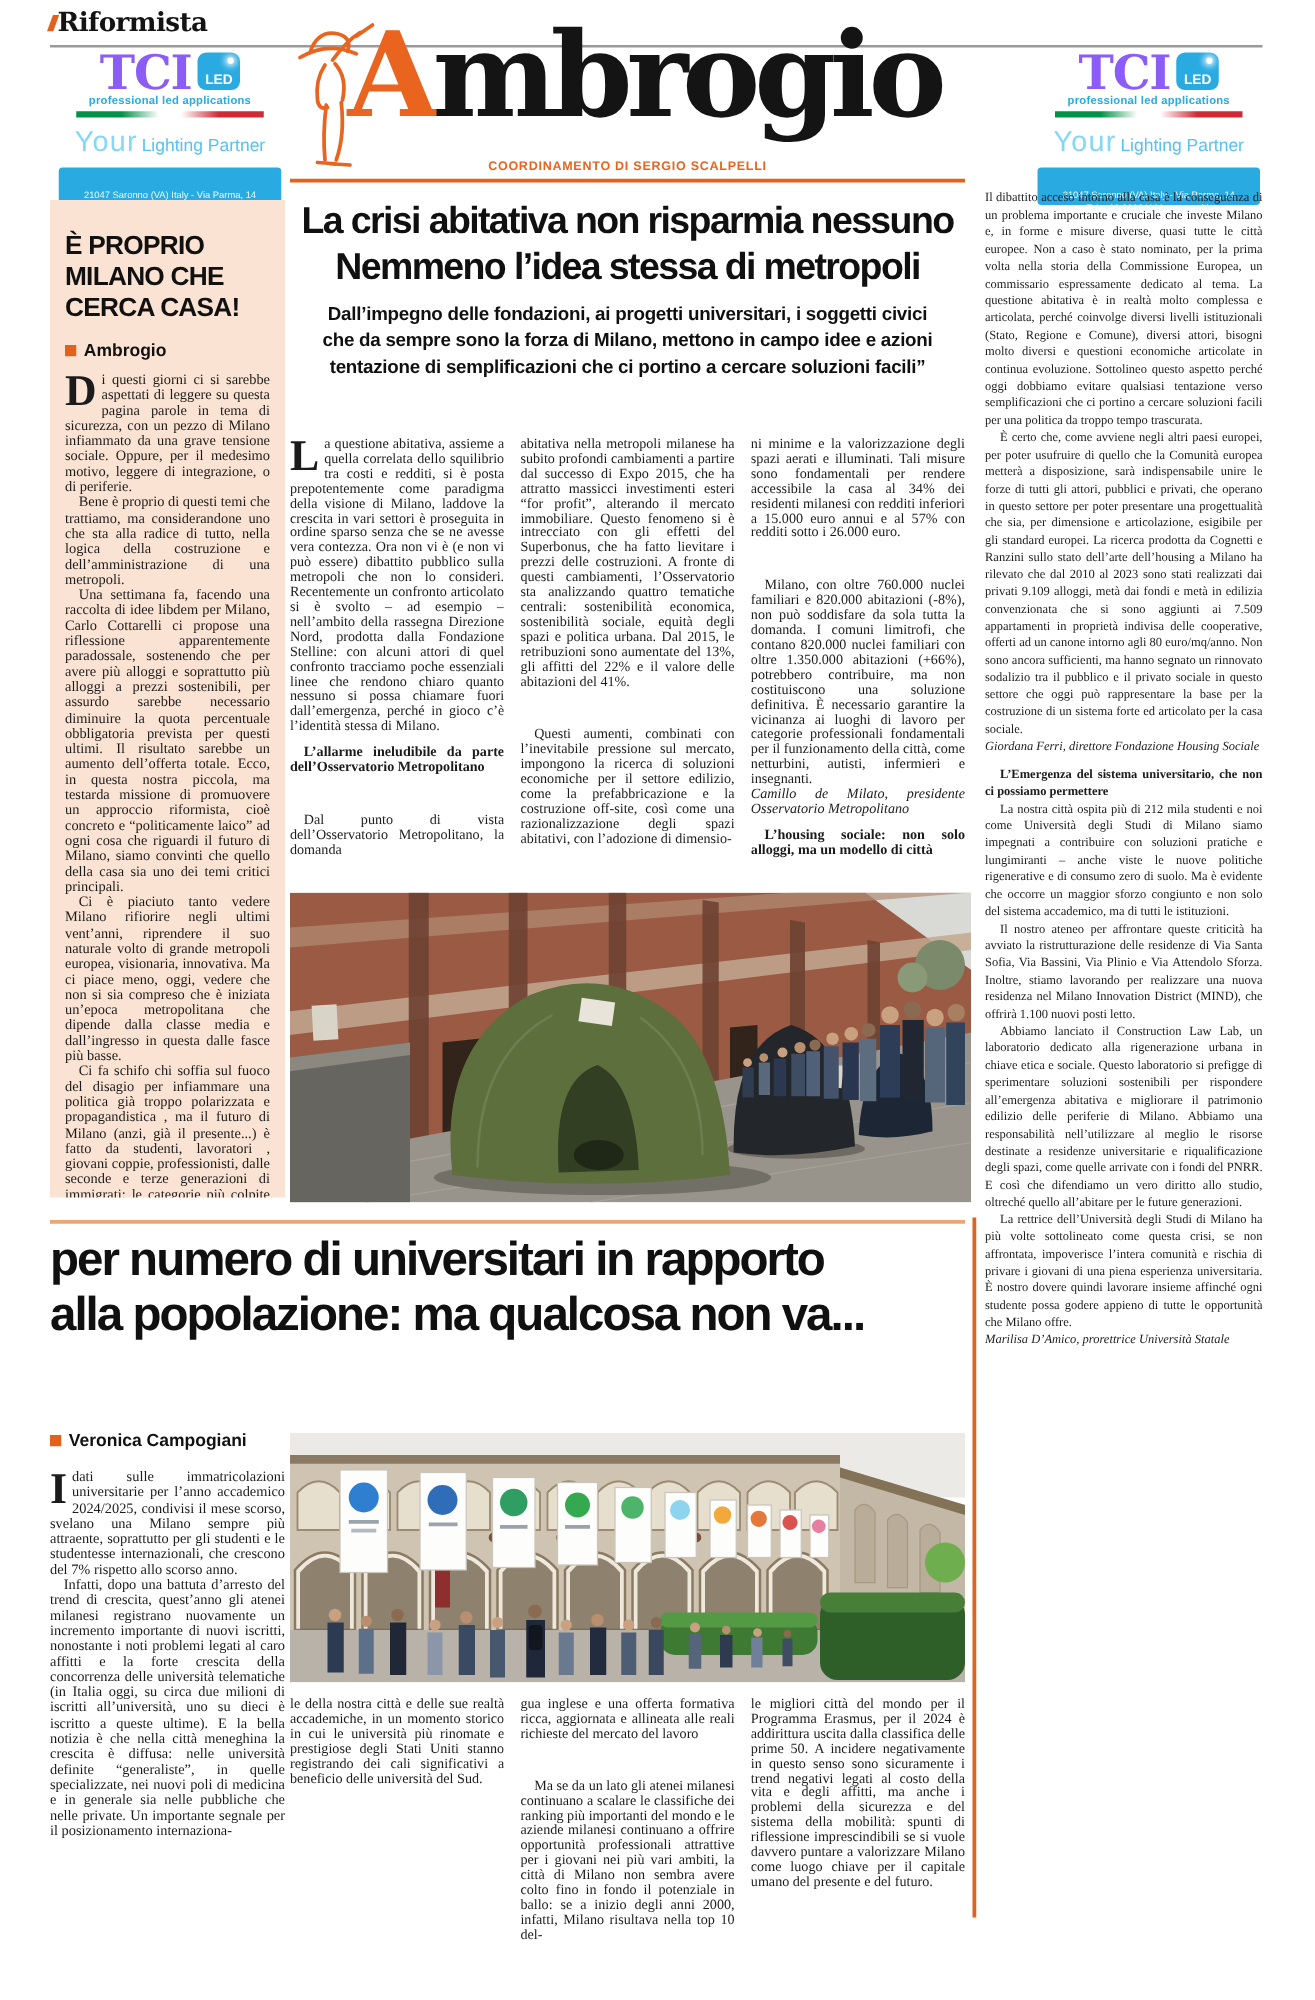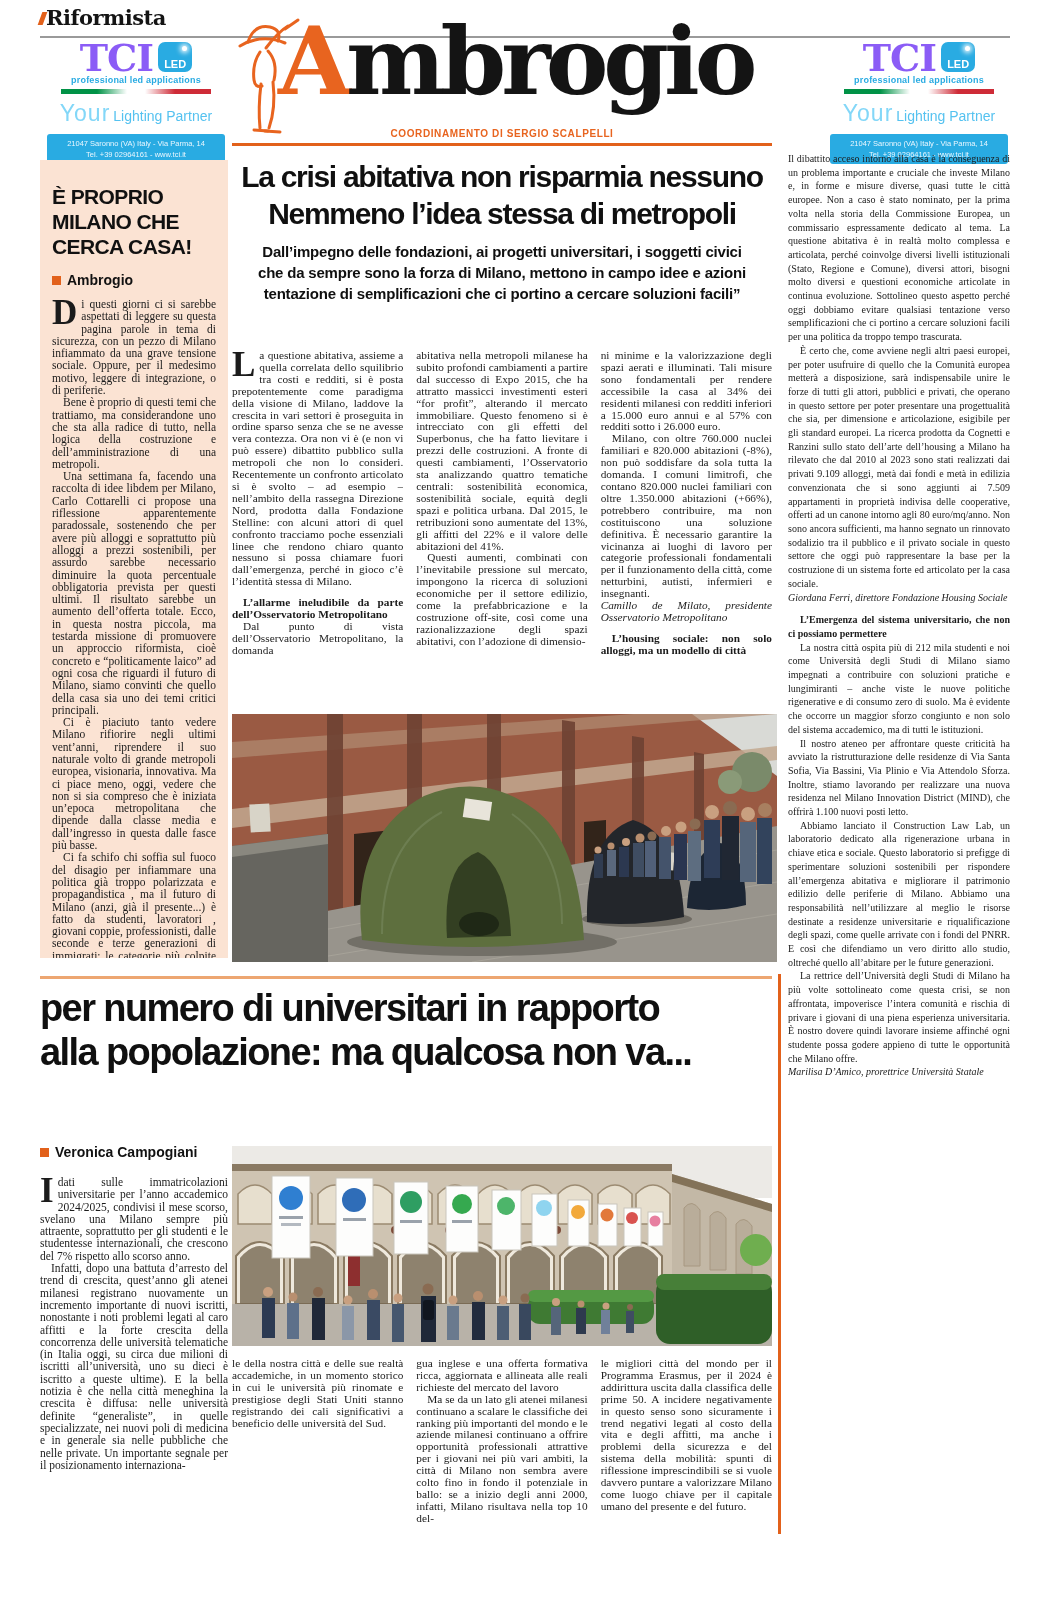--- a/index.html
+++ b/index.html
@@ -21,21 +21,21 @@
   .led-box{position:relative;width:34px;height:30px;background:#29abe2;border-radius:7px;color:#fff;
            font-size:11px;font-weight:bold;display:flex;align-items:flex-end;justify-content:center;padding-bottom:2px;box-sizing:border-box;}
   .led-dot{position:absolute;top:4px;right:5px;width:5px;height:5px;background:#fff;border-radius:50%;box-shadow:0 0 5px 2px rgba(255,255,255,.95);}
   .tci-tagline{color:#29abe2;font-size:9px;font-weight:bold;margin-top:1px;letter-spacing:.2px;}
   .flag{width:150px;height:5px;margin:4px auto 0;
         background:linear-gradient(90deg,#009246 0%,#009246 24%,#ffffff 44%,#ffffff 56%,#ce2b37 76%,#ce2b37 100%);}
   .partner{margin-top:6px;color:#62c9f3;}
   .partner .your{font-size:23px;letter-spacing:1px;color:#83d7f8;}
   .partner .rest{font-size:14px;color:#55c2f0;margin-left:3px;}
   .addr{width:178px;height:30px;margin:7px auto 0;background:#29abe2;border-radius:3px;color:#eaf7ff;
-        font-size:7.5px;line-height:11px;padding-top:4px;box-sizing:border-box;}
+        font-size:7.5px;line-height:11px;padding-top:16px;box-sizing:border-box;}
 
   
   .masthead{position:absolute;left:232px;top:16px;width:540px;height:132px;}
   .masthead-fig{position:absolute;left:0px;top:2px;}
   .masthead-title{position:absolute;left:46px;top:-4px;font-family:"DejaVu Serif",serif;font-weight:bold;
                   font-size:94px;line-height:1.05;letter-spacing:-5px;color:#141414;white-space:nowrap;}
   .masthead-title .init{color:#e8641f;}
   .coordination{position:absolute;left:0;right:0;top:112px;text-align:center;font-family:"Liberation Sans",sans-serif;
                 font-weight:bold;font-size:10px;color:#e8641f;letter-spacing:.6px;}
   .masthead-rule{position:absolute;left:0;right:0;top:127px;height:3px;background:#e2611b;}
@@ -52,21 +52,21 @@
   .dropcap{float:left;font-size:35px;line-height:27px;font-weight:bold;padding:1px 4px 0 0;}
 
   
   .main-head{position:absolute;left:232px;top:158px;width:540px;text-align:center;
              font-family:"Liberation Sans",sans-serif;font-weight:bold;color:#101010;}
   .hl{font-size:30px;line-height:37px;letter-spacing:-1.3px;}
   .standfirst{margin-top:9px;font-size:15px;line-height:21px;letter-spacing:-0.2px;}
   .main-cols{position:absolute;left:232px;top:350px;width:540px;height:362px;display:flex;gap:13px;overflow:hidden;}
   .col{flex:1;overflow:hidden;}
   .col p{margin:0;text-align:justify;font-size:11.3px;line-height:11.9px;}
-  .col p.ind{text-indent:11px;}
+  .col p.ind{text-indent:11px;margin-top:30px;}
   .subhead{font-weight:bold;margin-top:9px !important;}
   .sig{font-style:italic;text-align:right;}
 
   .photo{position:absolute;margin:0;overflow:hidden;}
   .photo1{left:232px;top:714px;width:545px;height:248px;}
   .photo2{left:232px;top:1146px;width:540px;height:200px;}
 
   
   .right-col{position:absolute;left:788px;top:152px;width:222px;height:1446px;overflow:hidden;}
   .right-col p{margin:0;text-align:justify;font-size:10px;line-height:13.7px;}

